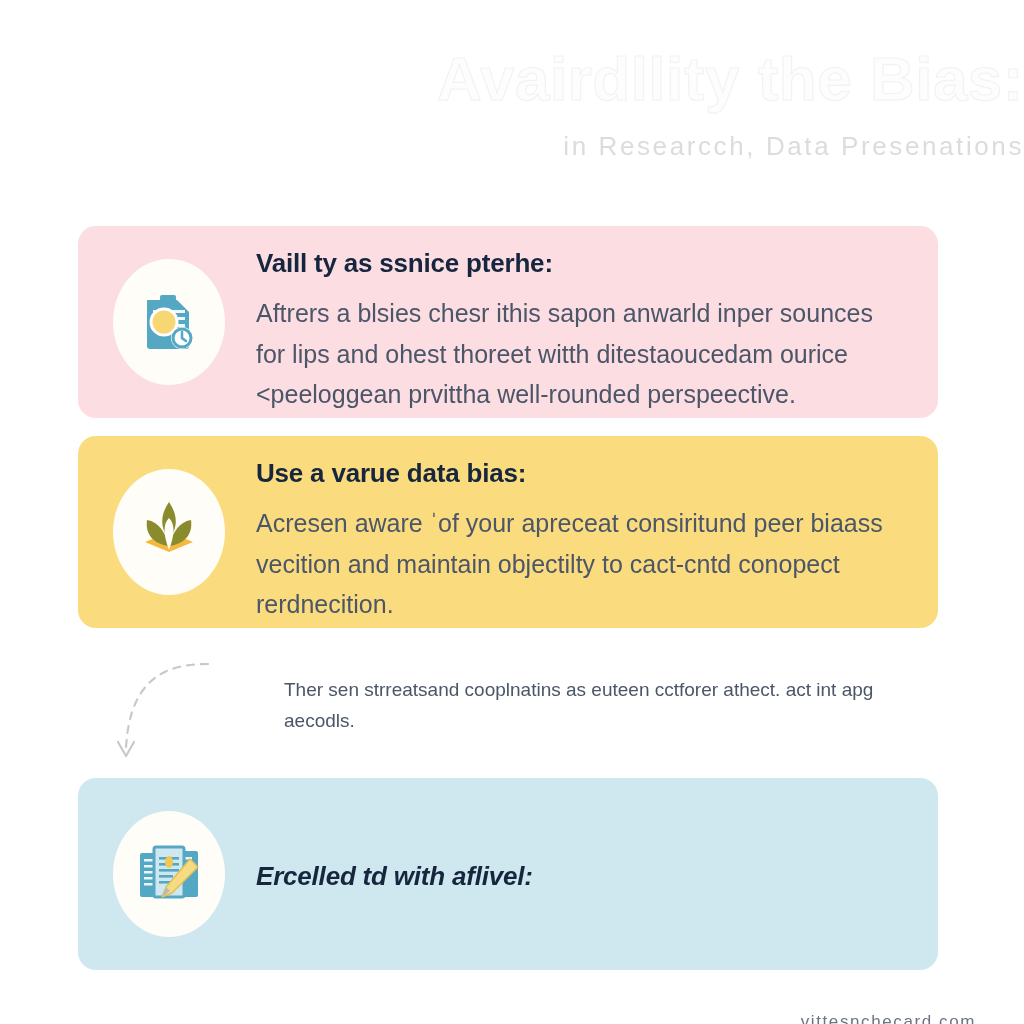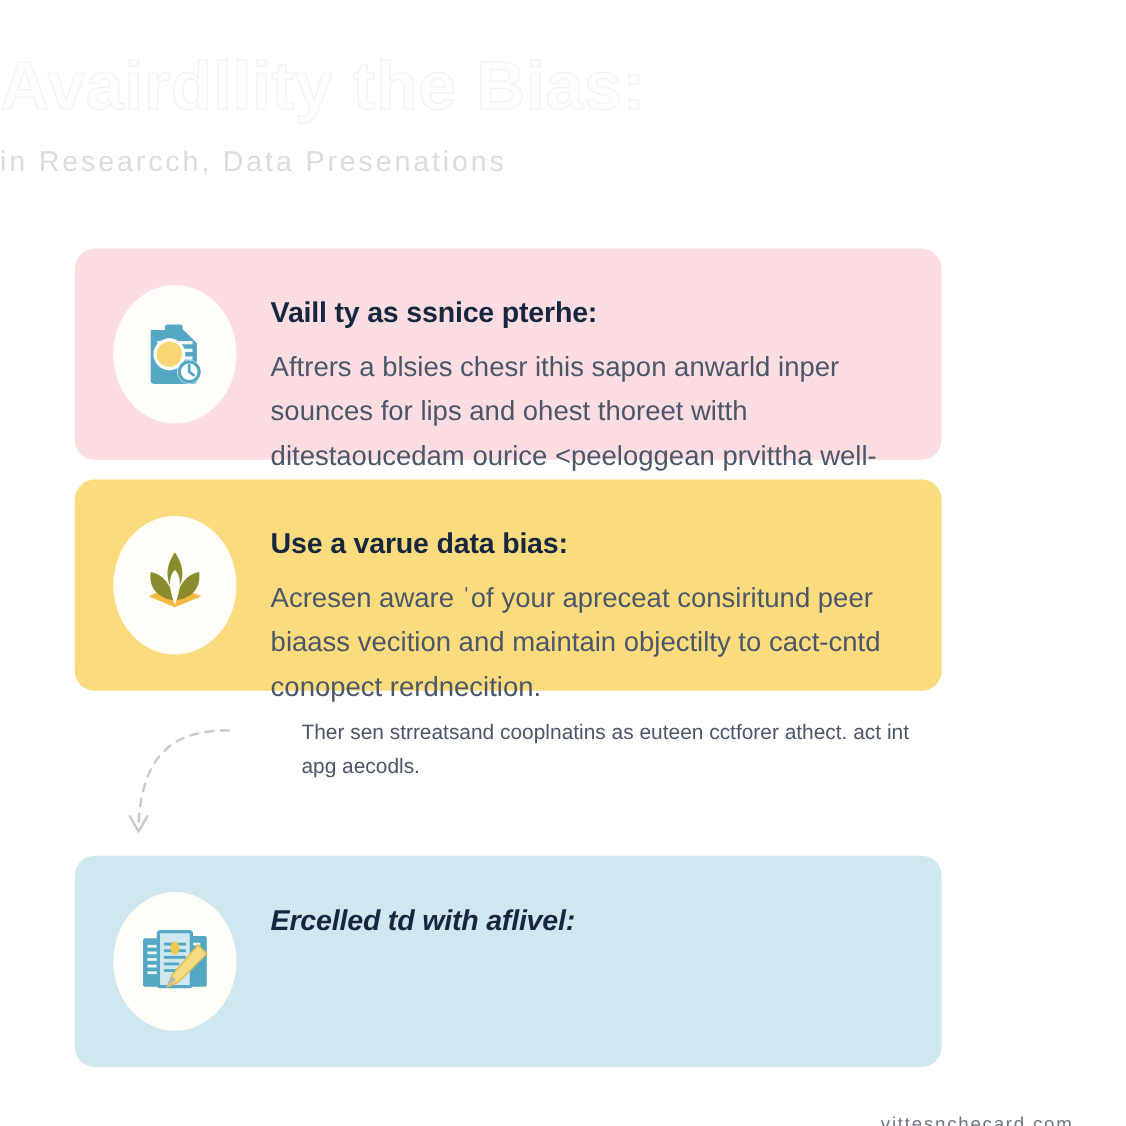--- a/index.html
+++ b/index.html
@@ -22,21 +22,21 @@
     height: 1024px;
     background: #ffffff;
   }
 
   
   .header {
     position: absolute;
     left: 0;
     top: 0;
     width: 1024px;
-    text-align: left;
+    text-align: right;
   }
   .title {
     margin: 0;
     padding-top: 46px;
     font-size: 62px;
     font-weight: 700;
     letter-spacing: 0.5px;
     line-height: 1.05;
     color: #fdfdfd;
     -webkit-text-stroke: 1.1px #f2f2f2;
@@ -49,26 +49,26 @@
     font-size: 26px;
     font-weight: 400;
     letter-spacing: 2.6px;
     color: #dcdcdc;
     white-space: nowrap;
   }
 
   
   .card {
     position: absolute;
-    left: 68px;
-    width: 788px;
+    left: 78px;
+    width: 860px;
     border-radius: 18px;
     box-sizing: border-box;
     display: flex;
-    align-items: flex-start;
+    align-items: center;
   }
   .card--pink  { background: #fbdde2; }
   .card--amber { background: #fadb7e; }
   .card--blue  { background: #cfe8ef; font-style: italic; }
   .card--plain { background: transparent; }
 
   .card-1 { top: 226px;  height: 192px; padding: 24px 28px 24px 26px; }
   .card-2 { top: 436px;  height: 192px; padding: 24px 28px 24px 26px; }
   .card-3 { top: 638px;  height: 130px; padding: 8px 28px 8px 26px; }
   .card-4 { top: 778px;  height: 192px; padding: 24px 28px 24px 26px; }

